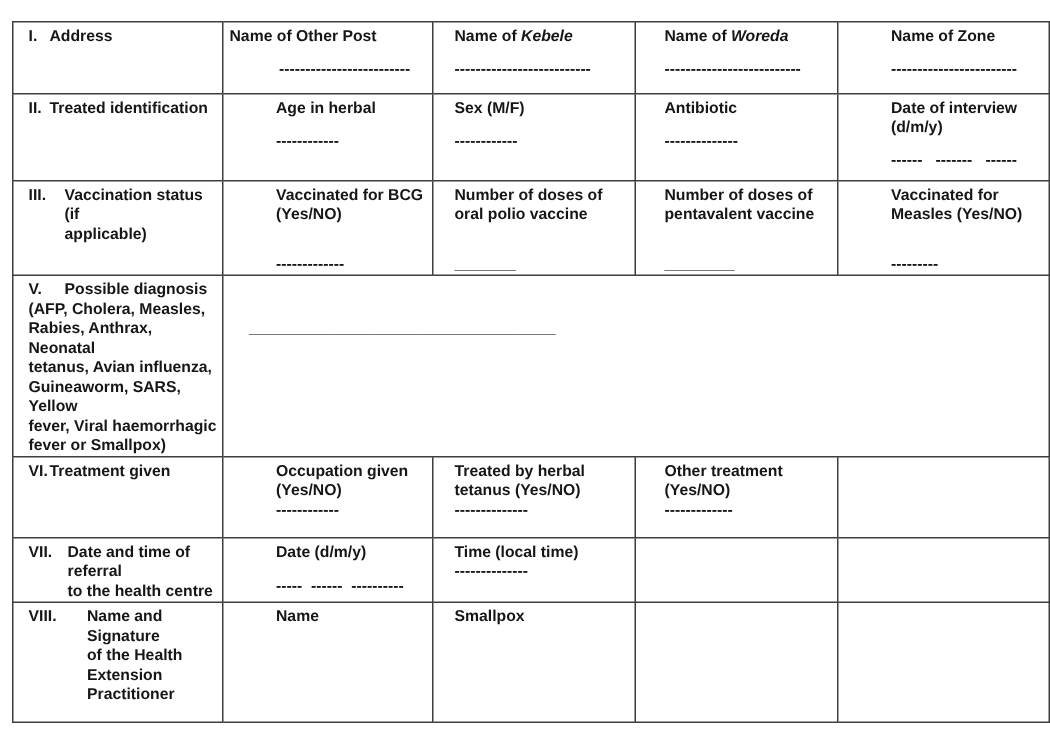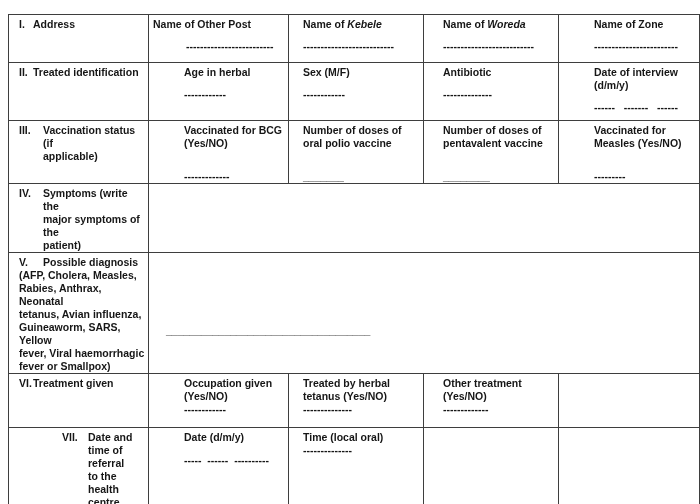--- a/index.html
+++ b/index.html
@@ -10,33 +10,33 @@
   td{border:1px solid #3e3e3e;vertical-align:top;padding:3px 2px 0 2px;
      font-size:10.5px;font-weight:700;line-height:13px;overflow:hidden;}
   col.c1{width:140px}col.c2{width:140px}col.c3{width:135px}
   col.c4{width:135px}col.c5{width:141px}
   tr.r1{height:48px}tr.r2{height:58px}tr.r3{height:62px}tr.r4{height:39px}
   tr.r5{height:91px}tr.r6{height:54px}tr.r7{height:42px}tr.r8{height:80px}
   td.lab{padding-left:10px;padding-right:2px;}
   .labrow{display:flex;}
   .num{flex:0 0 14px;}
   .num24{flex:0 0 24px;}
-  .num26{flex:0 0 26px;margin-left:43px;}
+  .num26{flex:0 0 26px;}
   .num39{flex:0 0 39px;}
   .ltxt,.t,.line{white-space:pre-line;}
   td.p4{padding-left:4px}
   td.p43{padding-left:35px}
   td.p27{padding-left:14px}
   td.p19{padding-left:19px}
   .line{display:block;}
   .g9{margin-top:9px}.g8{margin-top:20px}.g0{margin-top:0px}
   .g10{margin-top:10px}
   .ind33{margin-left:33px}
   .it{font-style:italic}
-  .diagline{margin-top:68px;margin-left:15px;letter-spacing:0;}
+  .diagline{margin-top:26px;margin-left:15px;letter-spacing:0;}
 </style>
 </head>
 <body>
 
 <table class="form">
   <colgroup>
       <col class="c1">
       <col class="c2">
       <col class="c3">
       <col class="c4">
@@ -118,31 +118,20 @@
 pentavalent vaccine</span>
       <span class="line g8">________</span>
     </td>
     <td class="p43">
       <span class="t">Vaccinated for
 Measles (Yes/NO)</span>
       <span class="line g8">---------</span>
     </td>
   </tr>
 
-  <tr class="r4">
-    <td class="lab">
-      <div class="labrow">
-            <span class="num num24">IV.</span>
-            <span class="ltxt">Symptoms (write the
-major symptoms of the
-patient)</span>
-          </div>
-    </td>
-    <td colspan="4"></td>
-  </tr>
 
   <tr class="r5">
     <td class="lab">
       <div class="labrow">
             <span class="num num24">V.</span>
             <span class="ltxt">Possible diagnosis</span>
           </div>
       <div class="ltxt">(AFP, Cholera, Measles,
 Rabies, Anthrax, Neonatal
 tetanus, Avian influenza,
@@ -186,21 +175,21 @@
             <span class="num num26">VII.</span>
             <span class="ltxt">Date and time of referral
 to the health centre</span>
           </div>
     </td>
     <td class="p43">
       <span class="t">Date (d/m/y)</span>
       <span class="line g10">-----&nbsp;&nbsp;------&nbsp;&nbsp;----------</span>
     </td>
     <td class="p27">
-      <span class="t">Time (local oral)</span>
+      <span class="t">Time (local time)</span>
       <span class="line g0">--------------</span>
     </td>
     <td></td>
     <td></td>
   </tr>
 
   <tr class="r8">
     <td class="lab">
       <div class="labrow">
             <span class="num num39">VIII.</span>

